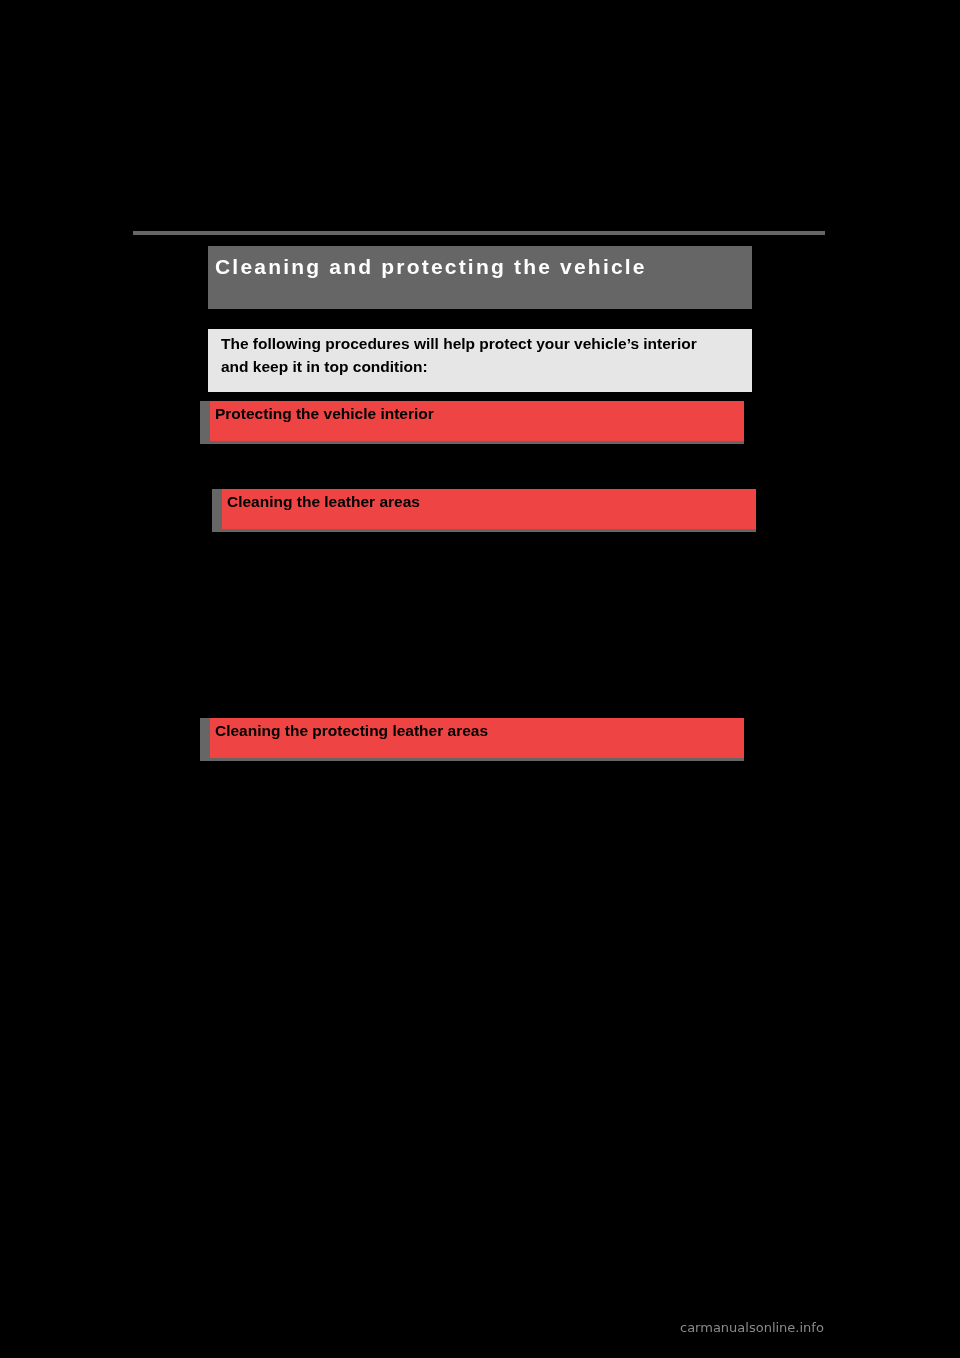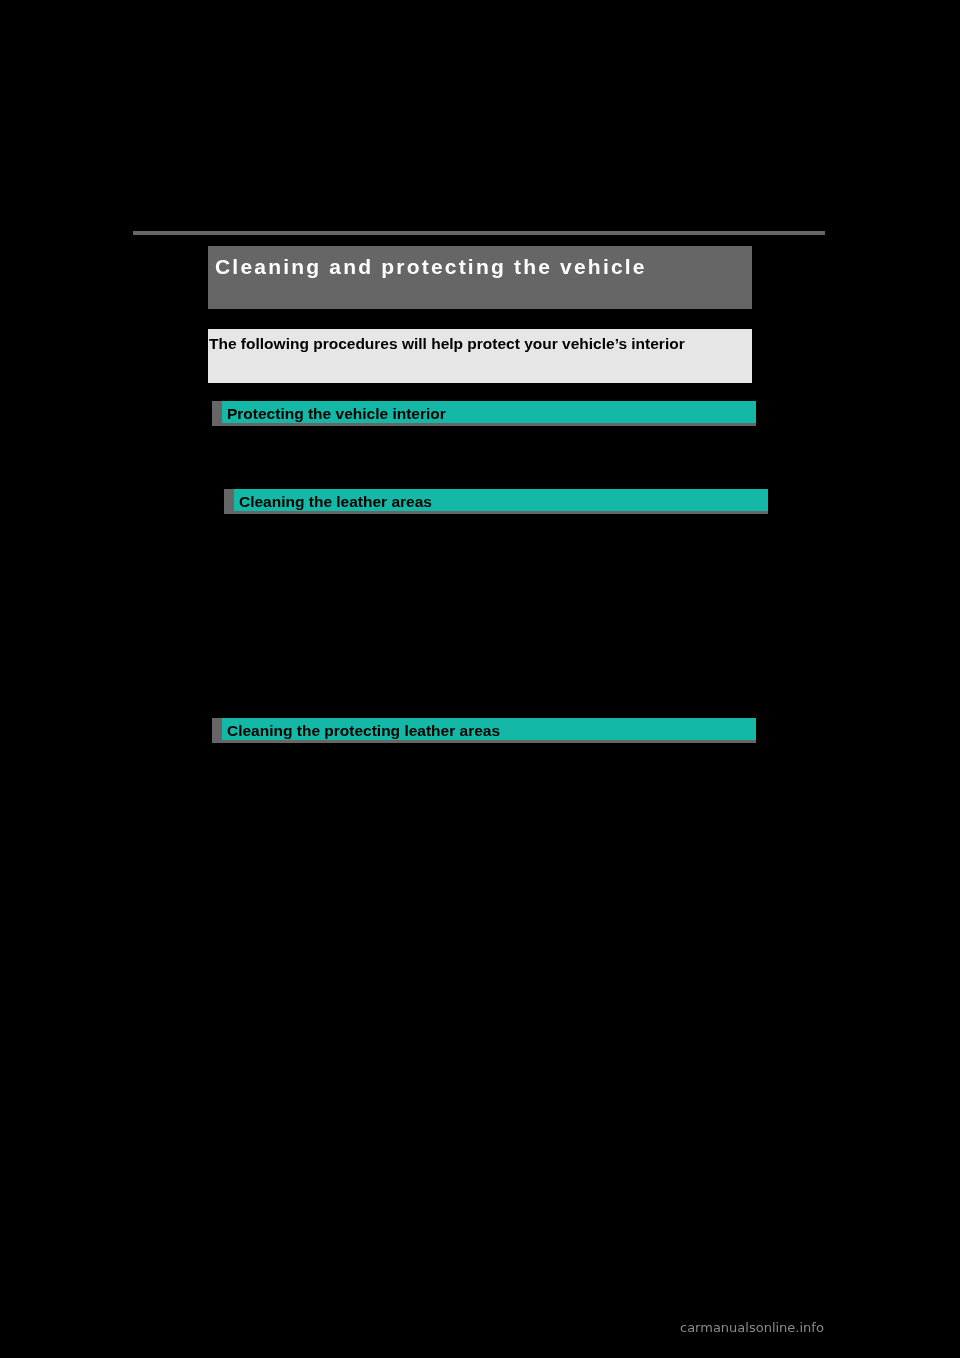--- a/index.html
+++ b/index.html
@@ -1,37 +1,38 @@
 <!DOCTYPE html>
 <html><head>
 <meta charset="utf-8">
 <style>
   html, body { margin:0; padding:0; }
   body { width:960px; height:1358px; background:#000; position:relative; overflow:hidden; font-family:"Liberation Sans", sans-serif; }
   .rule { position:absolute; left:133px; top:231px; width:692px; height:4px; background:#666; }
   .title-box { position:absolute; left:208px; top:246px; width:544px; height:63px; background:#666; box-sizing:border-box; padding:6px 12px 0 7px; }
   .title-box span { color:#fff; font-weight:bold; font-size:21px; letter-spacing:2.2px; line-height:29px; display:block; }
-  .intro-box { position:absolute; left:208px; top:329px; width:544px; height:54px; background:#e6e6e6; box-sizing:border-box; padding:3px 8px 0 1px; }
+  .intro-box { position:absolute; left:208px; top:329px; width:544px; height:63px; background:#e6e6e6; box-sizing:border-box; padding:3px 8px 0 13px; }
   .intro-box span { color:#000; font-weight:bold; font-size:15.5px; line-height:23px; display:block; }
-  .sub { position:absolute; left:212px; width:544px; height:25px; background:#14b8a6; border-bottom:3px solid #666; box-sizing:border-box; }
+  .sub { position:absolute; left:200px; width:544px; height:43px; background:#ef4444; border-bottom:3px solid #666; box-sizing:border-box; }
   .sub .bar { position:absolute; left:0; top:0; width:10px; height:100%; background:#666; }
   .sub span { position:absolute; left:15px; top:3px; color:#000; font-weight:bold; font-size:15.5px; line-height:19px; }
   .watermark { position:absolute; left:680px; top:1320px; color:#8a8a8a; font-size:13px; font-family:"DejaVu Sans", sans-serif; }
 </style>
 </head>
 <body>
 
 <div class="rule"></div>
 
 <div class="title-box">
   <span>Cleaning and protecting the vehicle</span>
 </div>
 
 <div class="intro-box">
   <span>The following procedures will help protect your vehicle’s interior</span>
+  <span>and keep it in top condition:</span>
 </div>
 
 <div class="sub" style="top:401px;">
   <div class="bar"></div>
   <span>Protecting the vehicle interior</span>
 </div>
 
 <div class="sub" style="top:489px;margin-left:12px;">
   <div class="bar"></div>
   <span>Cleaning the leather areas</span>

